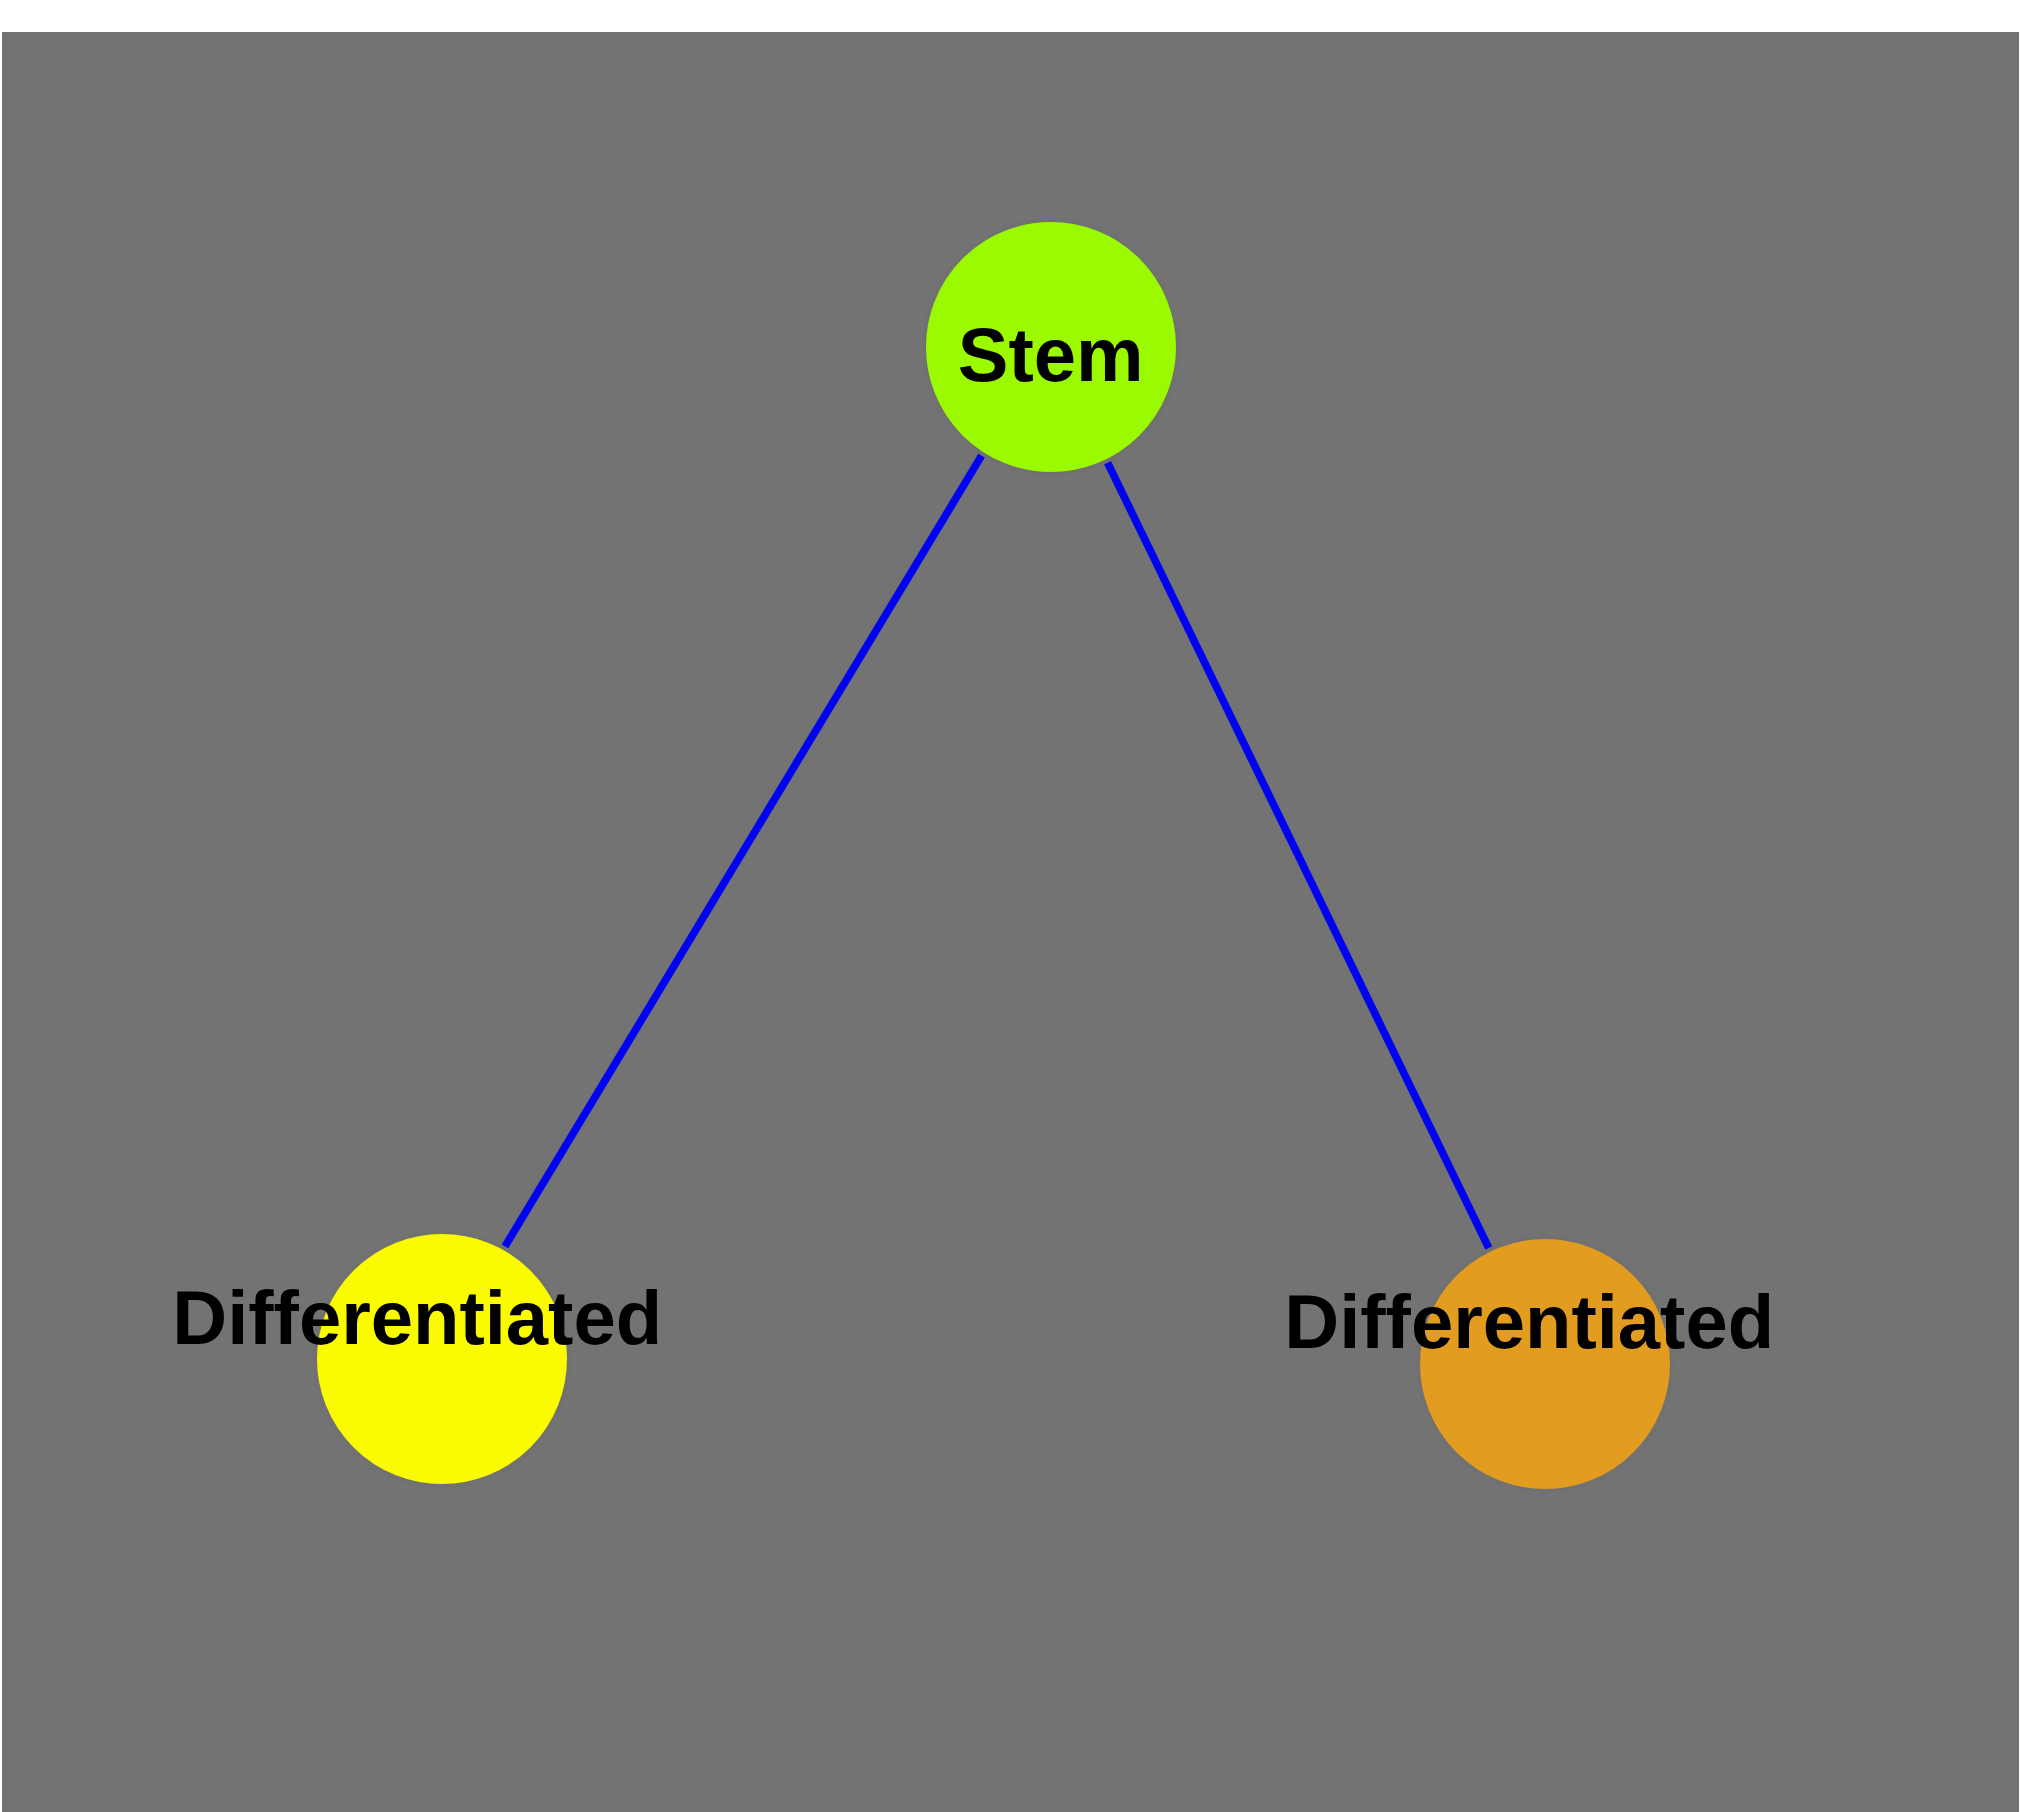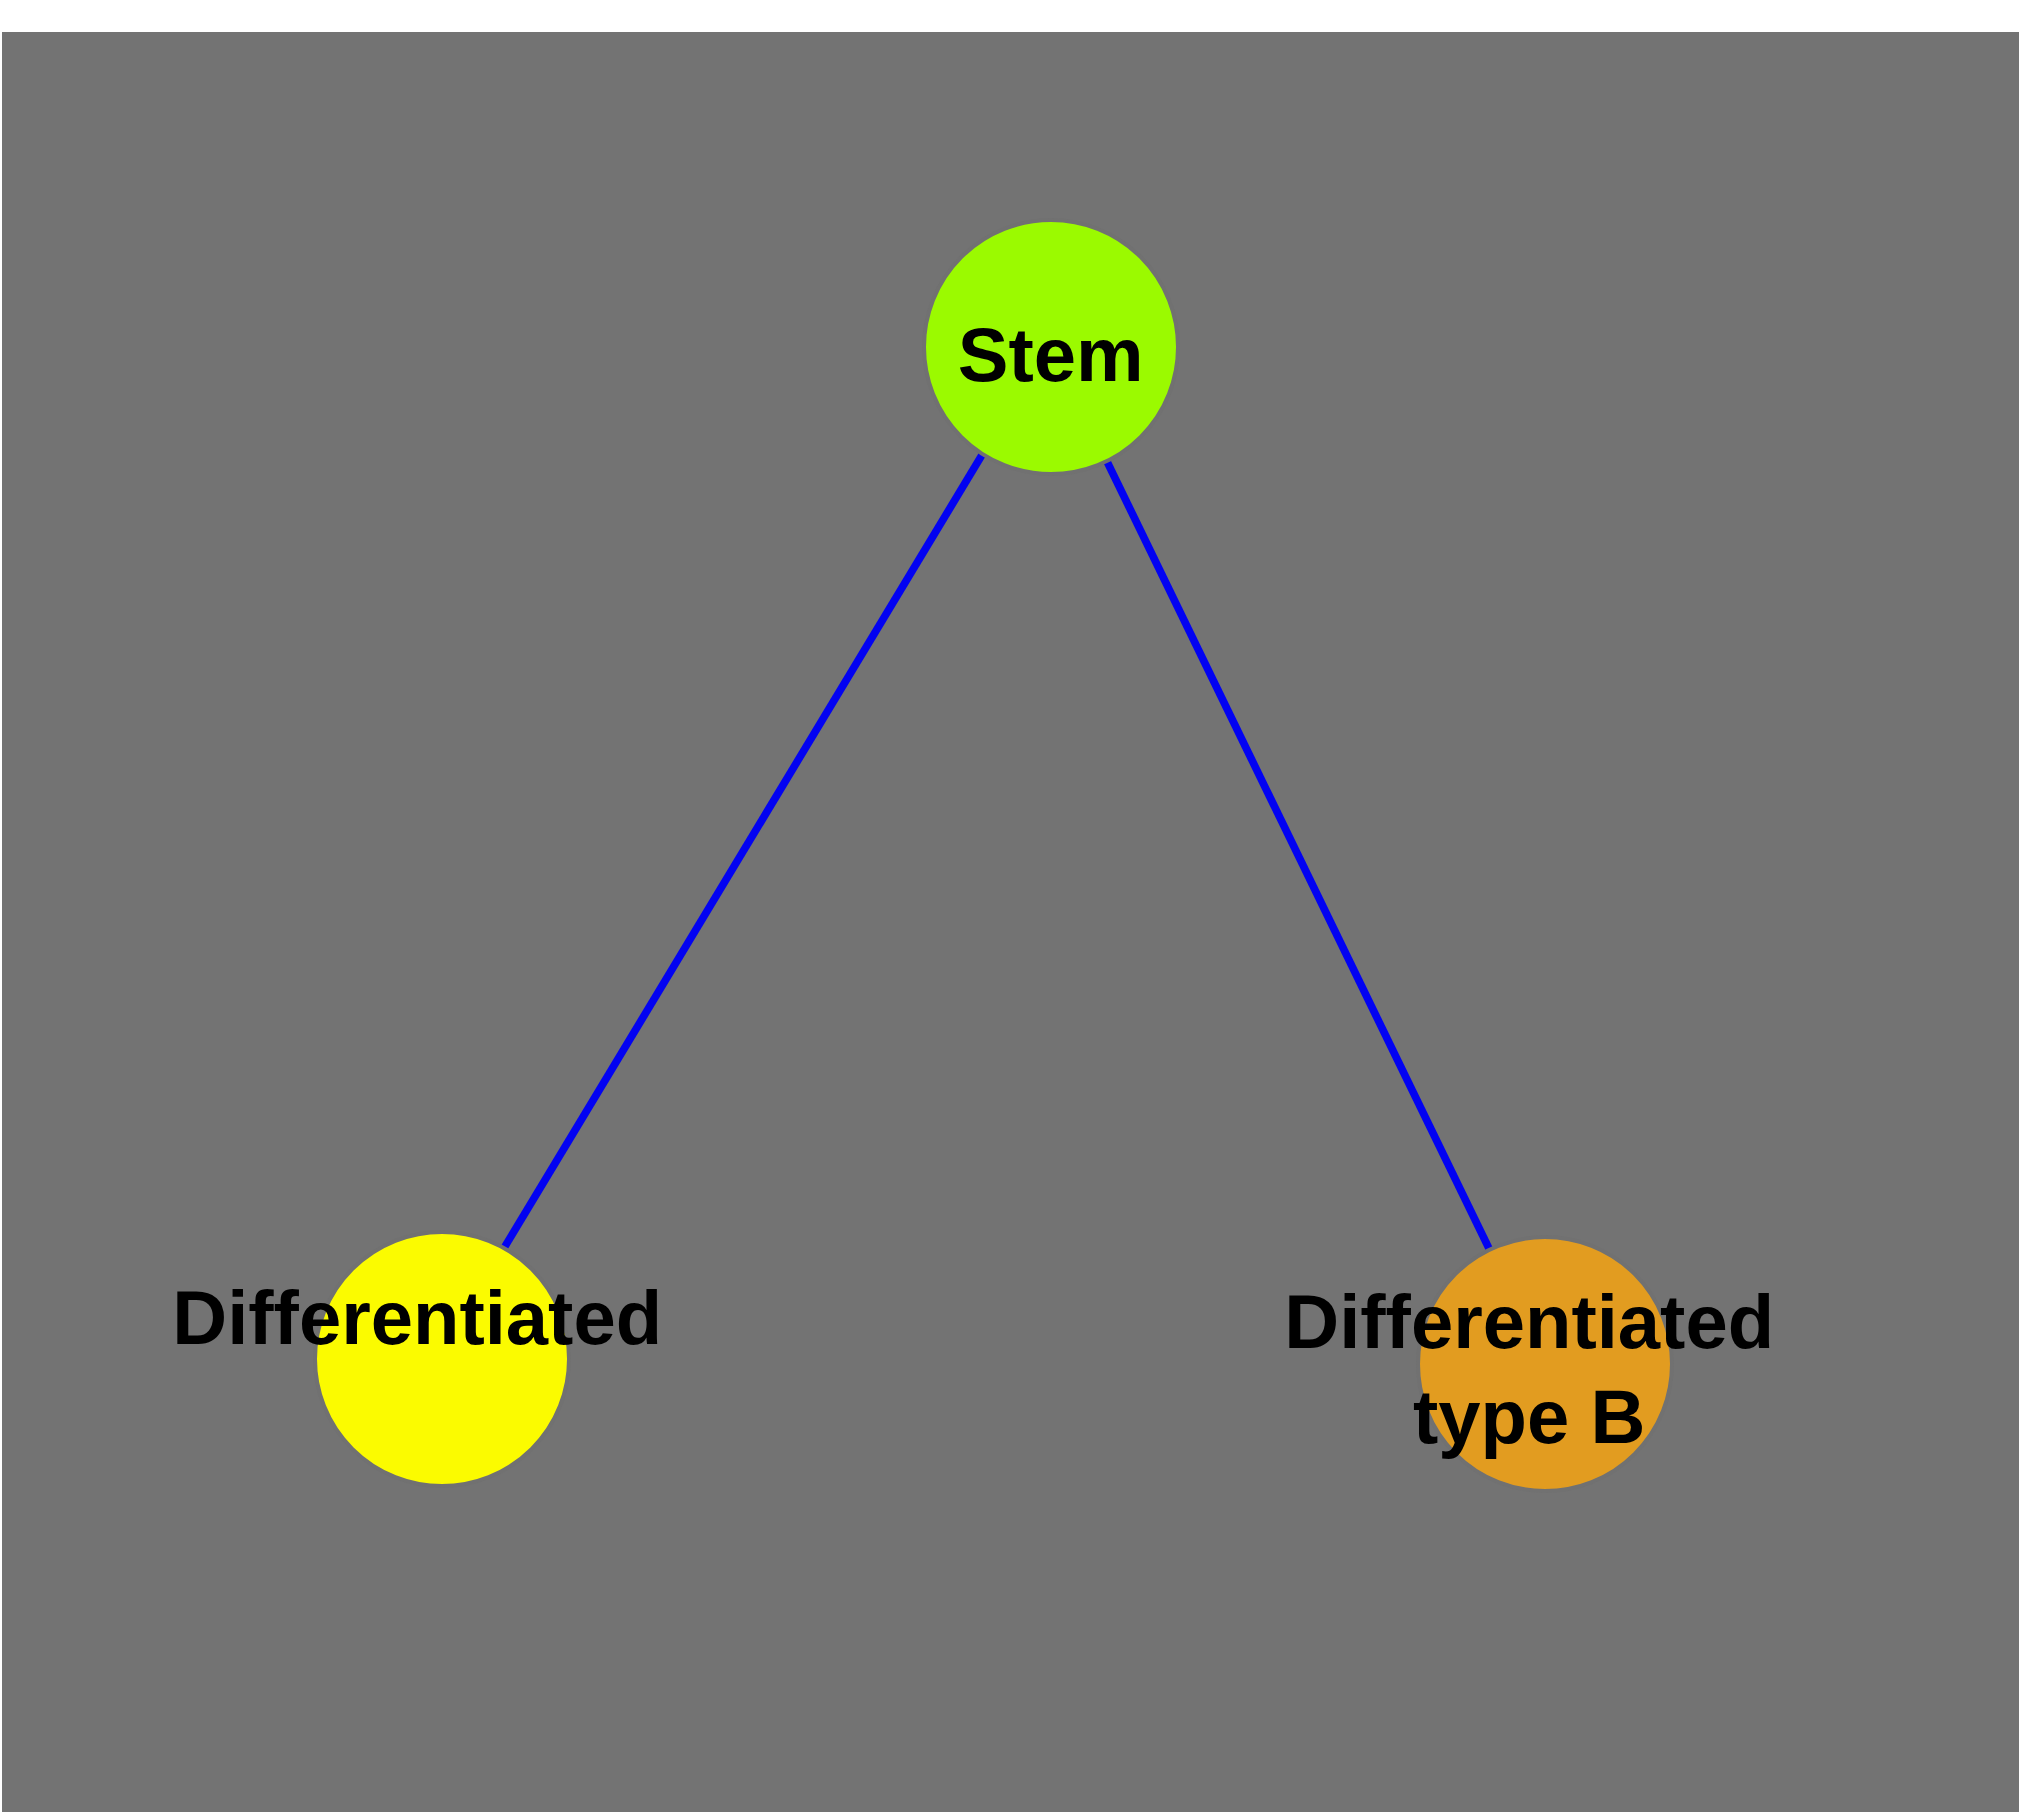--- a/index.html
+++ b/index.html
@@ -74,17 +74,16 @@
     <span>Stem</span>
       <span></span>
   </div>
 
   <div class="node-label label-diff-a" style="color: rgb(0, 0, 0);">
     <span>Differentiated</span>
   </div>
 
   <div class="node-label label-diff-b" style="color: rgb(0, 0, 0);">
     <span>Differentiated</span>
-      <span>type B</span>
   </div>
 
 </div>
 
 
 </body></html>

